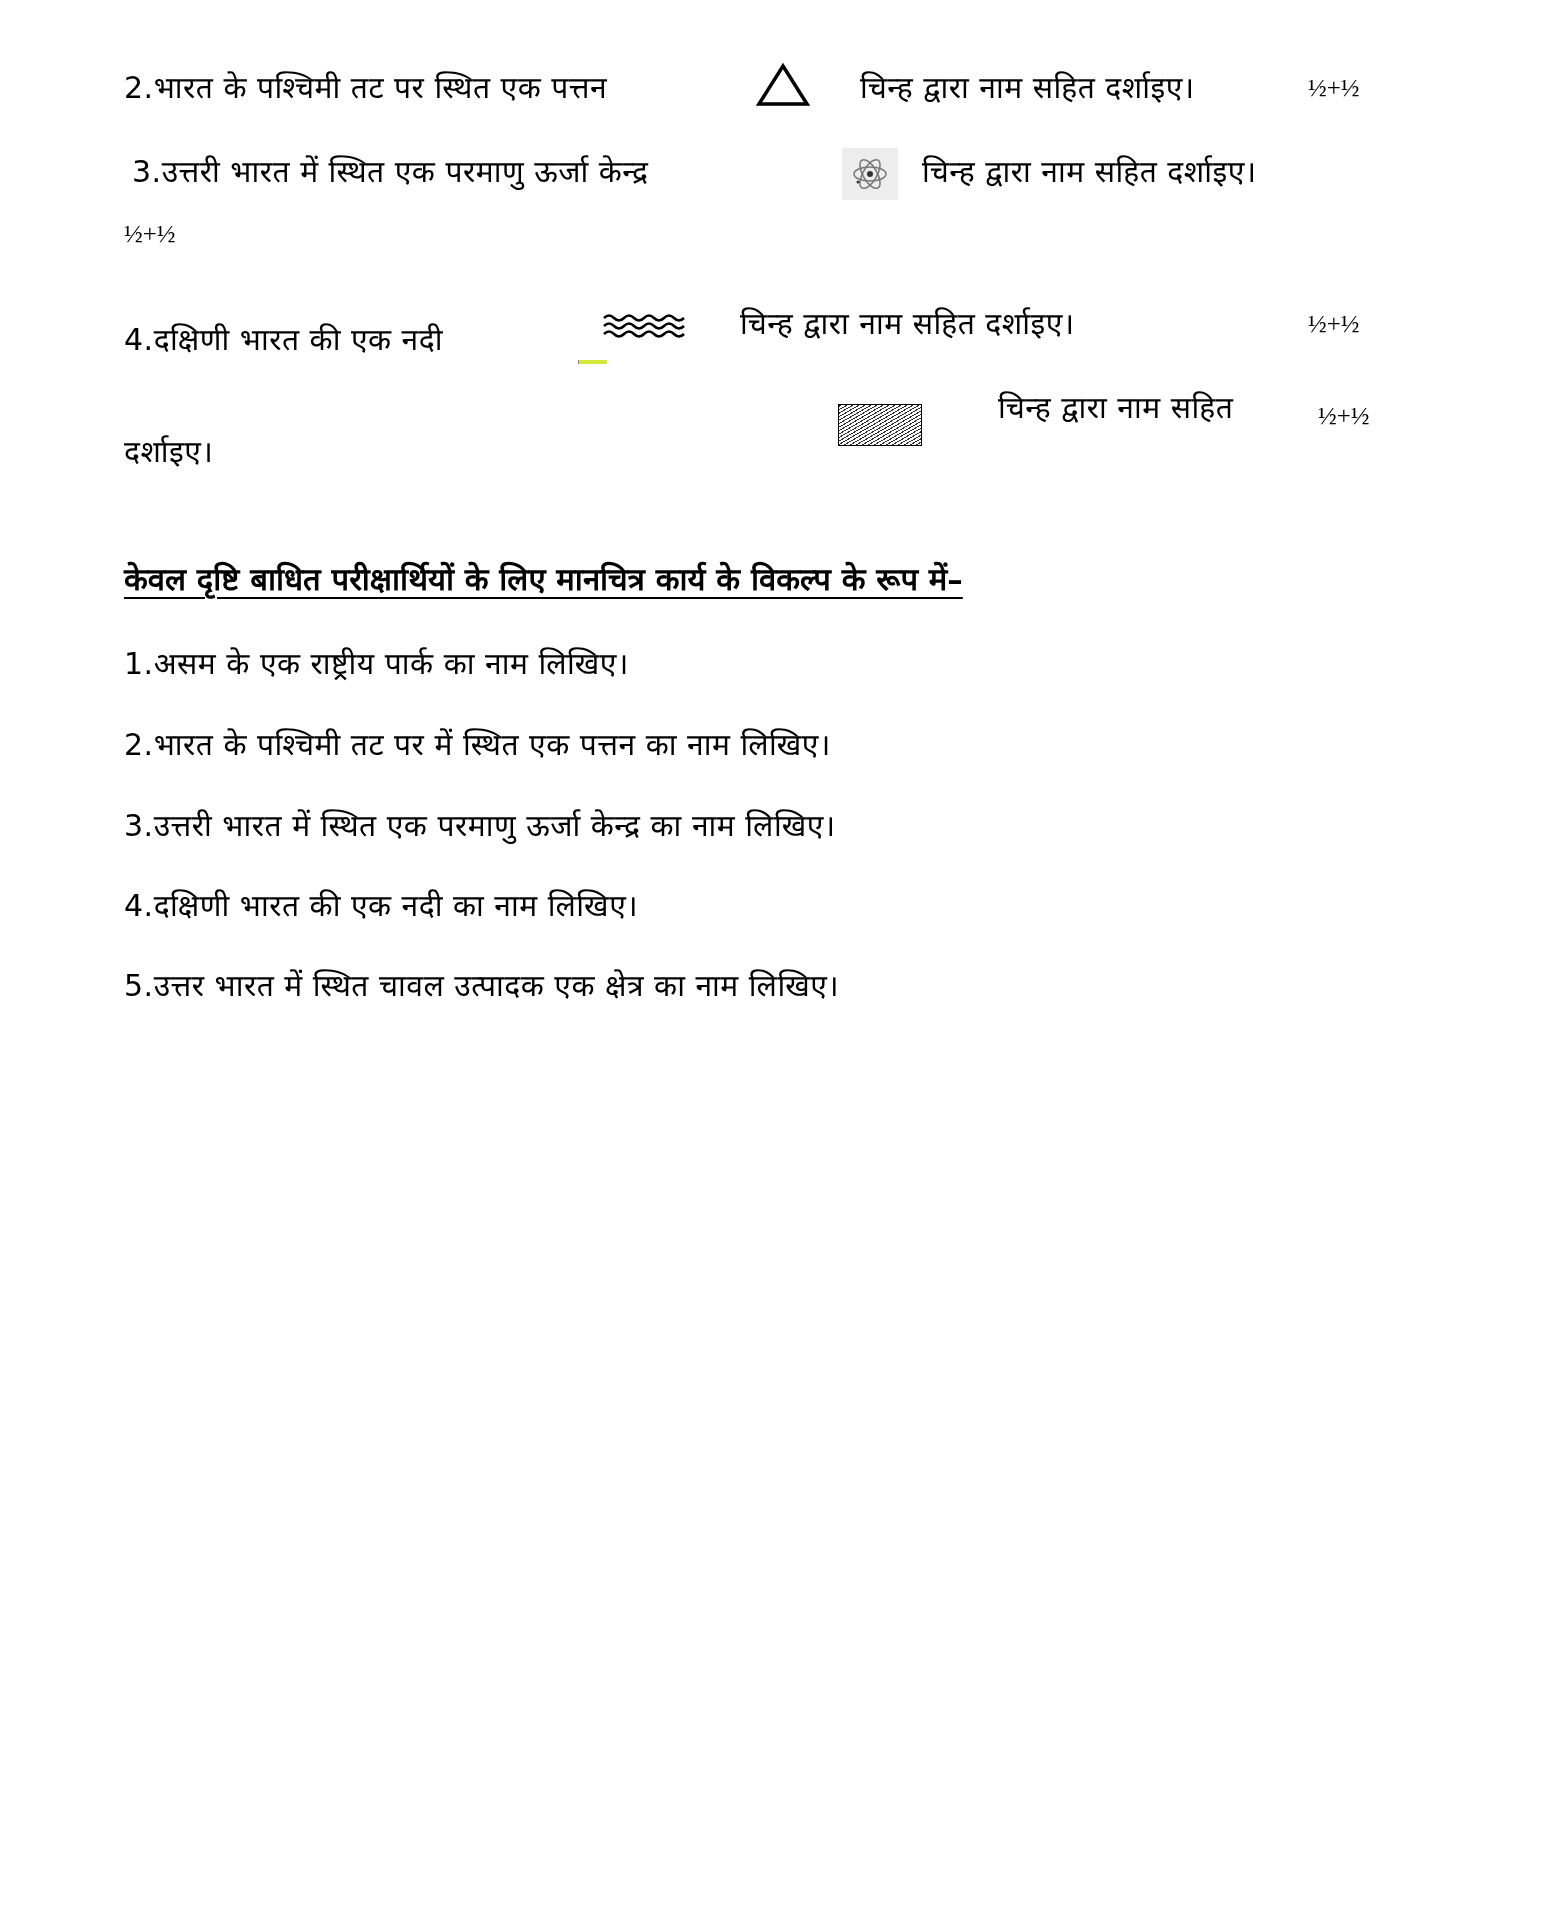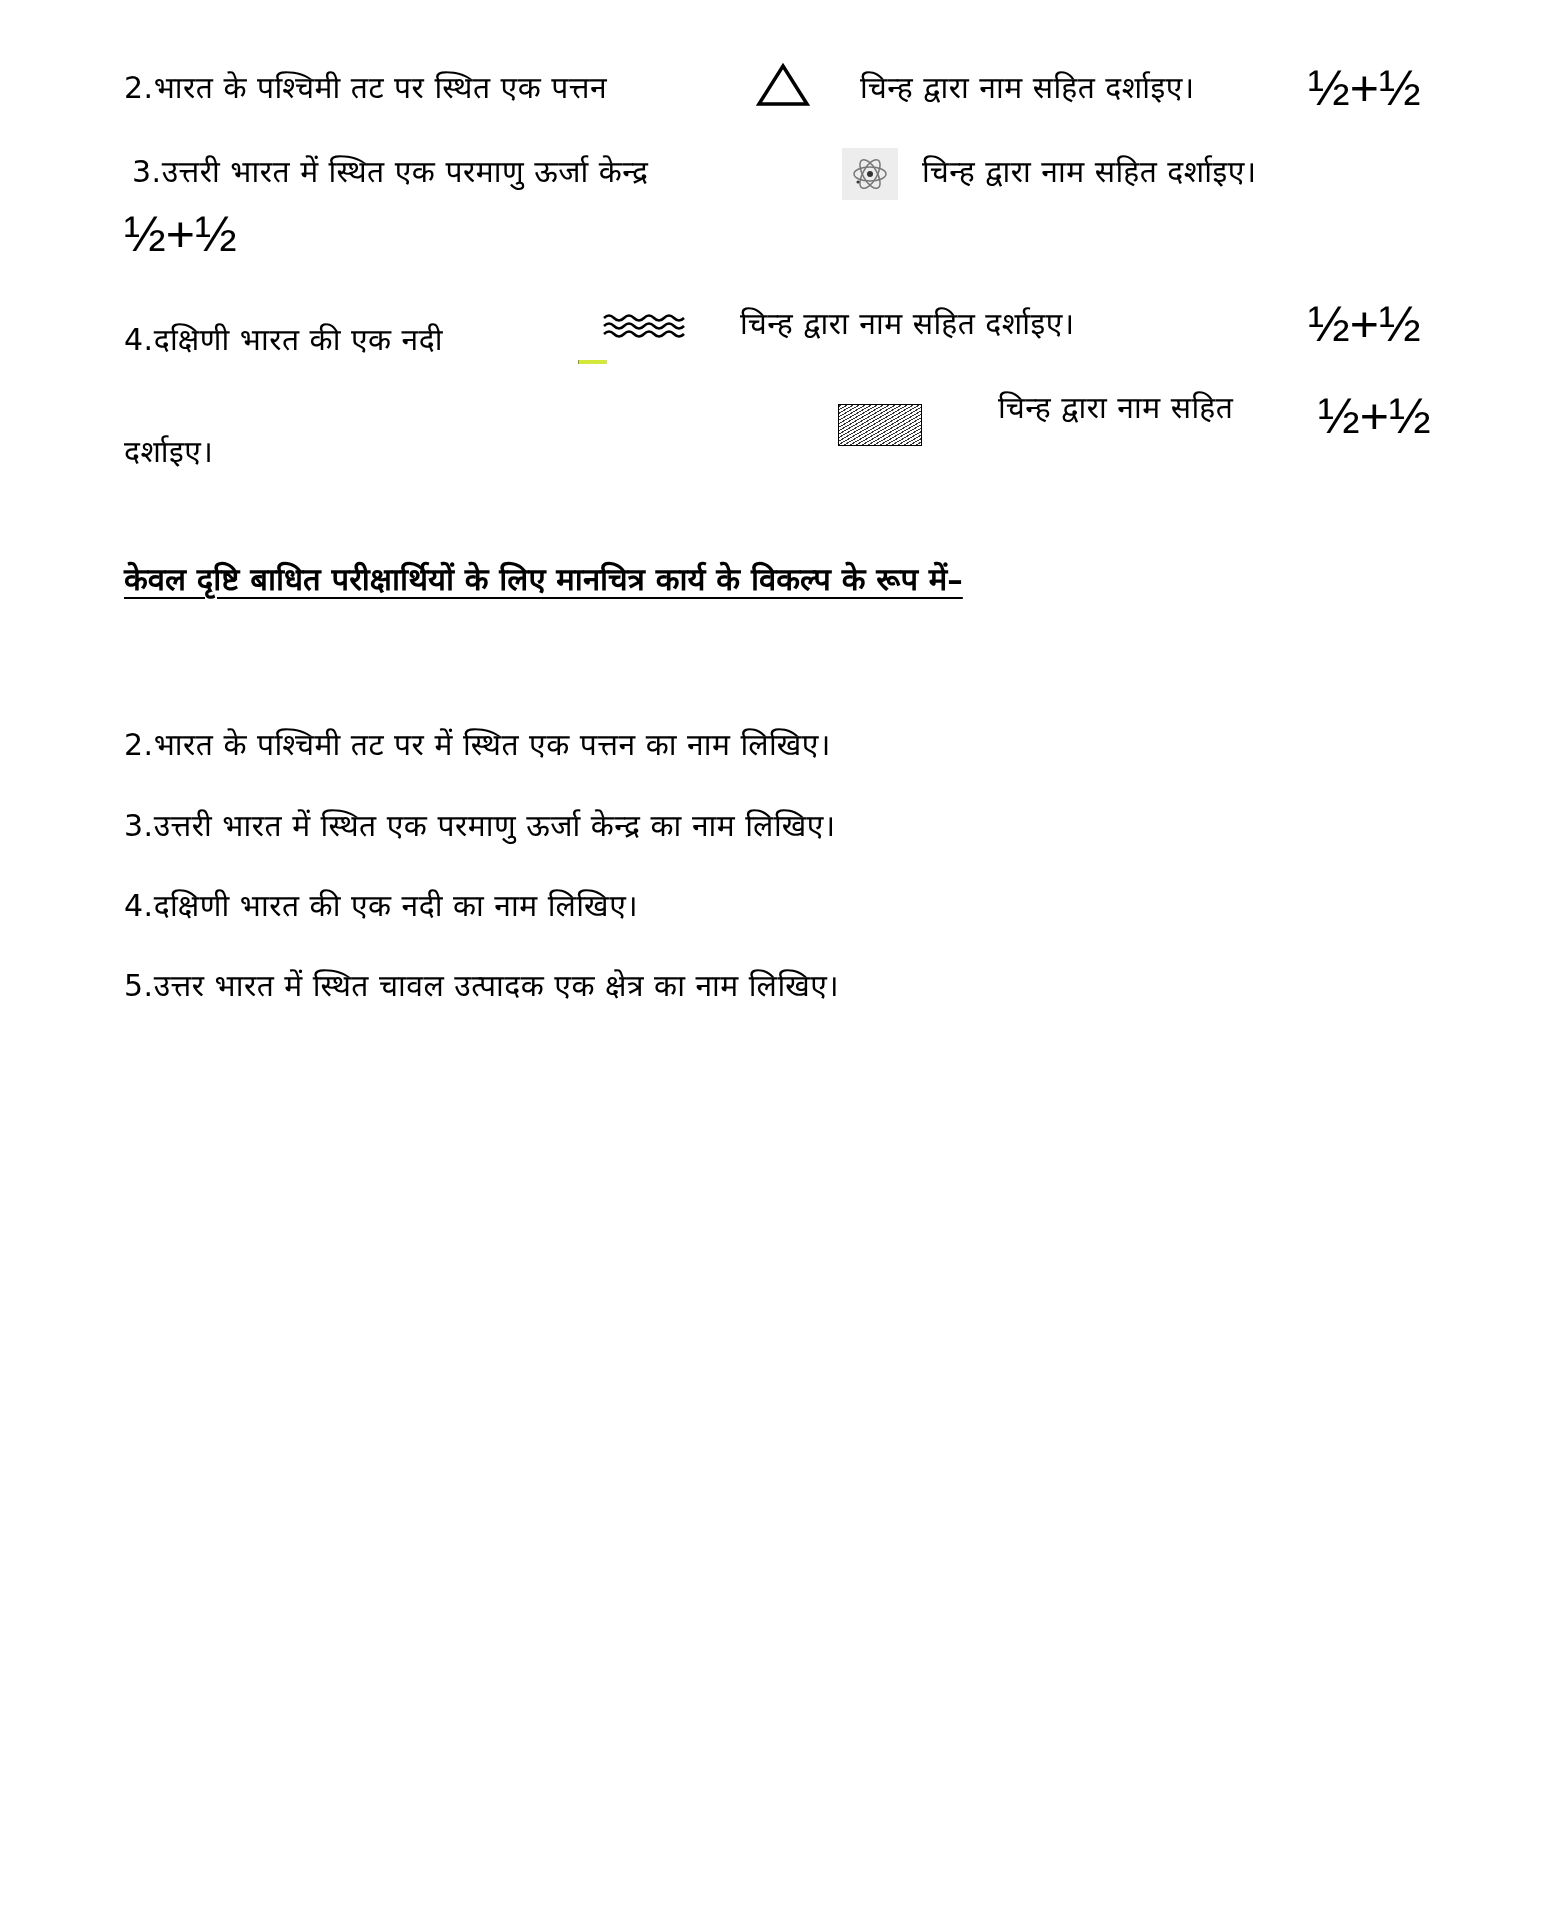--- a/index.html
+++ b/index.html
@@ -24,22 +24,22 @@
     }
     .line {
       position: absolute;
       font-size: 30px;
       line-height: 40px;
       white-space: nowrap;
       letter-spacing: 0.5px;
     }
     .marks {
       position: absolute;
-      font-family: Liberation Sans, sans-serif;
-      font-size: 50px;
+      font-family: Liberation Serif, serif;
+      font-size: 25px;
       line-height: 40px;
       white-space: nowrap;
     }
     .heading {
       position: absolute;
       font-size: 31px;
       font-weight: bold;
       line-height: 42px;
       white-space: nowrap;
       text-decoration: underline;
@@ -112,20 +112,23 @@
   <div class="line" style="left:740px; top:304px;">चिन्ह द्वारा नाम सहित दर्शाइए।</div>
   <div class="marks" style="left:1308px; top:304px;">½+½</div>
 
   <div class="sym hatch" style="left:838px; top:404px; width:84px; height:42px;"></div>
   <div class="line" style="left:958px; top:388px;margin-left:40px;">चिन्ह द्वारा नाम सहित</div>
   <div class="marks" style="left:1318px; top:396px;">½+½</div>
   <div class="line" style="left:124px; top:432px;">दर्शाइए।</div>
 
   <div class="heading" style="left:124px; top:558px;">केवल दृष्टि बाधित परीक्षार्थियों के लिए मानचित्र कार्य के विकल्प के रूप में–</div>
 
+  <div class="line" style="left:124px; top:644px;">
+    <span>1.</span><span>असम के एक राष्ट्रीय पार्क का नाम लिखिए।</span>
+  </div>
   <div class="line" style="left:124px; top:725px;">
     <span>2.</span><span>भारत के पश्चिमी तट पर में स्थित एक पत्तन का नाम लिखिए।</span>
   </div>
   <div class="line" style="left:124px; top:806px;">
     <span>3.</span><span>उत्तरी भारत में स्थित एक परमाणु ऊर्जा केन्द्र का नाम लिखिए।</span>
   </div>
   <div class="line" style="left:124px; top:886px;text-align:right;">
     <span>4.</span><span>दक्षिणी भारत की एक नदी का नाम लिखिए।</span>
   </div>
   <div class="line" style="left:124px; top:966px;">

